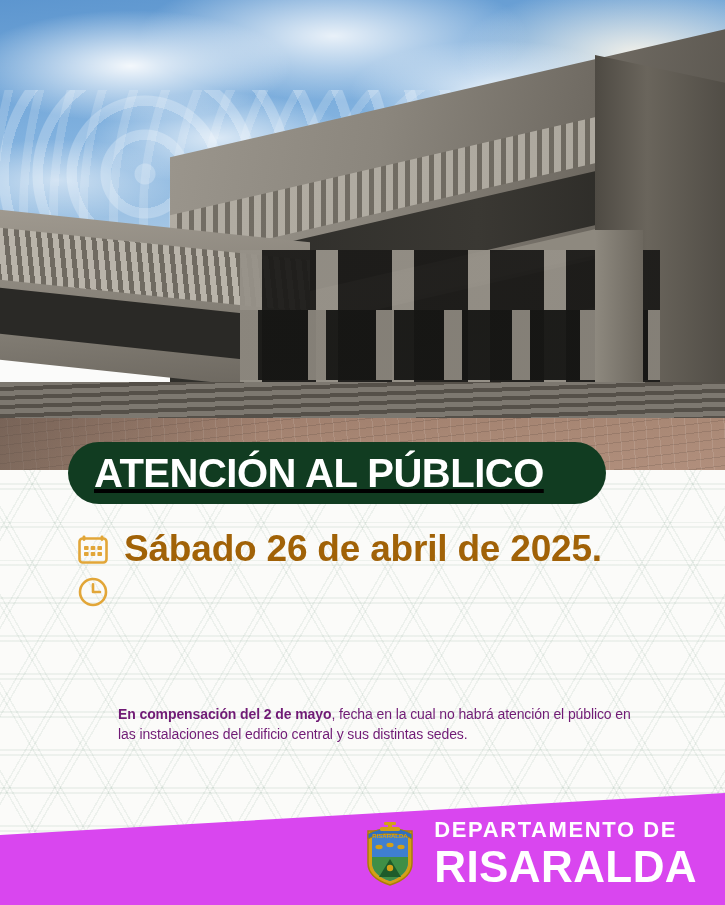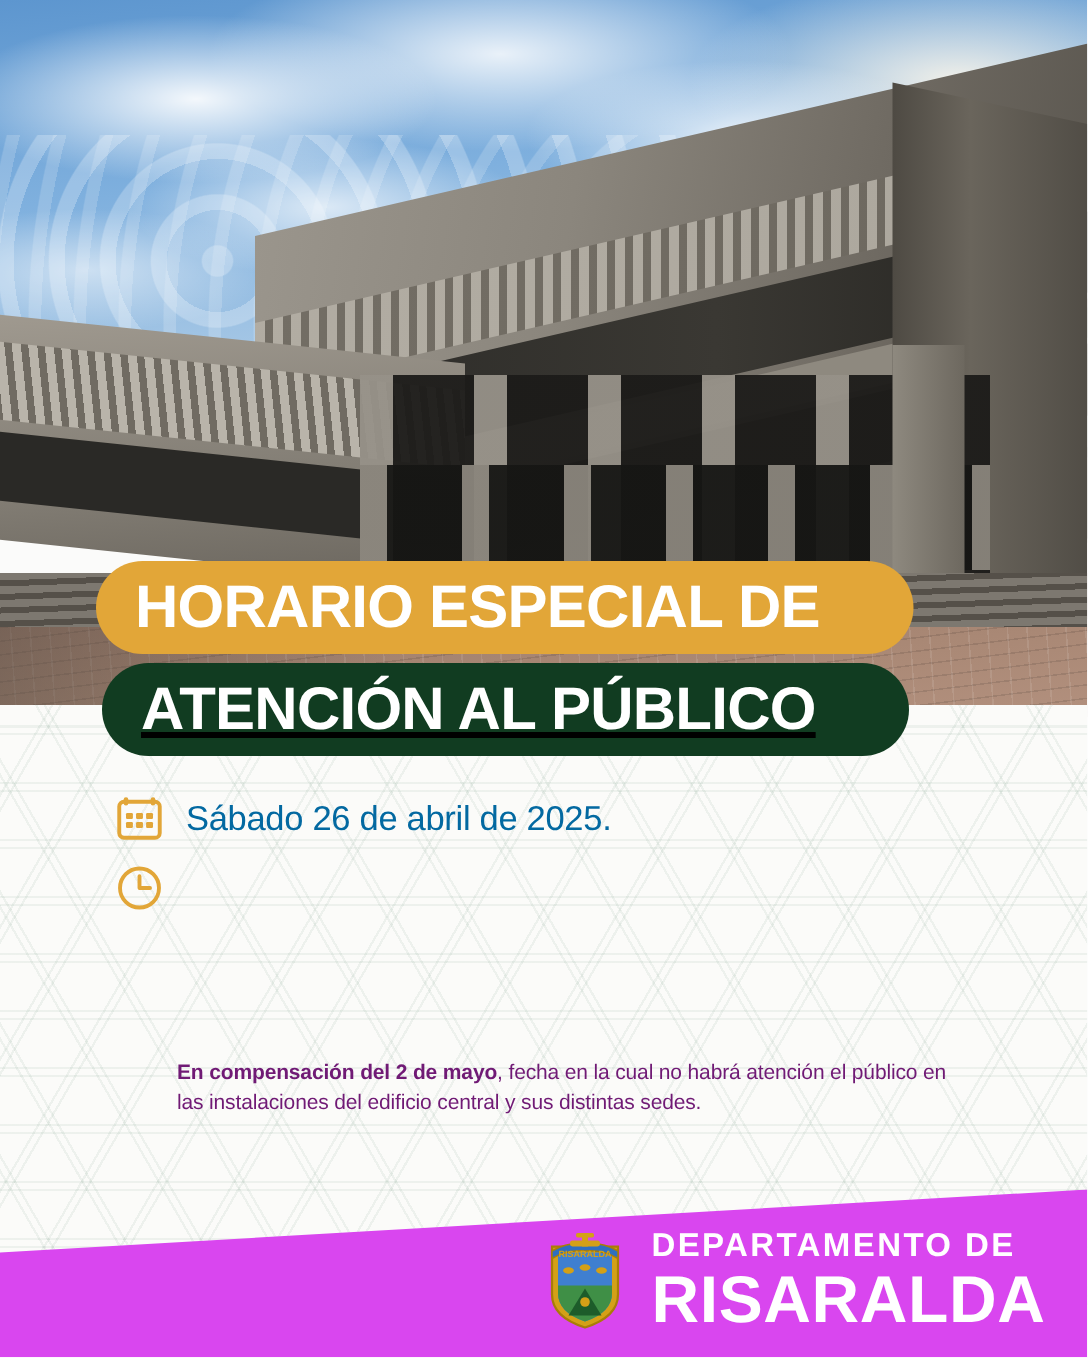--- a/index.html
+++ b/index.html
@@ -218,23 +218,23 @@
   .info {
     position: absolute;
     left: 76px;
     display: flex;
     align-items: center;
     gap: 14px;
   }
   .info-date { top: 528px; }
   .info-time { top: 575px; }
   .info-text {
-    color: #0369a1;
-    font-size: 23px;
-    font-weight: 400;
+    color: #a16207;
+    font-size: 37px;
+    font-weight: 700;
     letter-spacing: -0.2px;
     white-space: nowrap;
   }
   .icon-box {
     width: 34px;
     height: 34px;
     flex: 0 0 34px;
     display: flex;
     align-items: center;
     justify-content: center;
@@ -324,23 +324,20 @@
     <div class="facade"></div>
     <div class="facade2"></div>
     <div class="pillar"></div>
     <div class="steps"></div>
     <div class="plaza"></div>
     <div class="plaza-shade"></div>
   </div>
 
   <div class="pattern"></div>
 
-  <div class="pill pill-gold">
-    <span class="pill-text">HORARIO ESPECIAL DE</span>
-  </div>
   <div class="pill pill-green">
     <span class="pill-text">ATENCIÓN AL PÚBLICO</span>
   </div>
 
   <div class="info info-date">
     <span class="icon-box">
       <svg width="32" height="32" viewBox="0 0 32 32">
         <rect x="5.5" y="2.5" width="3" height="5.5" rx="1.4" fill="#e2a638"></rect>
         <rect x="23.5" y="2.5" width="3" height="5.5" rx="1.4" fill="#e2a638"></rect>
         <rect x="2.5" y="5.5" width="27" height="24" rx="3.2" fill="none" stroke="#e2a638" stroke-width="2.6"></rect>

